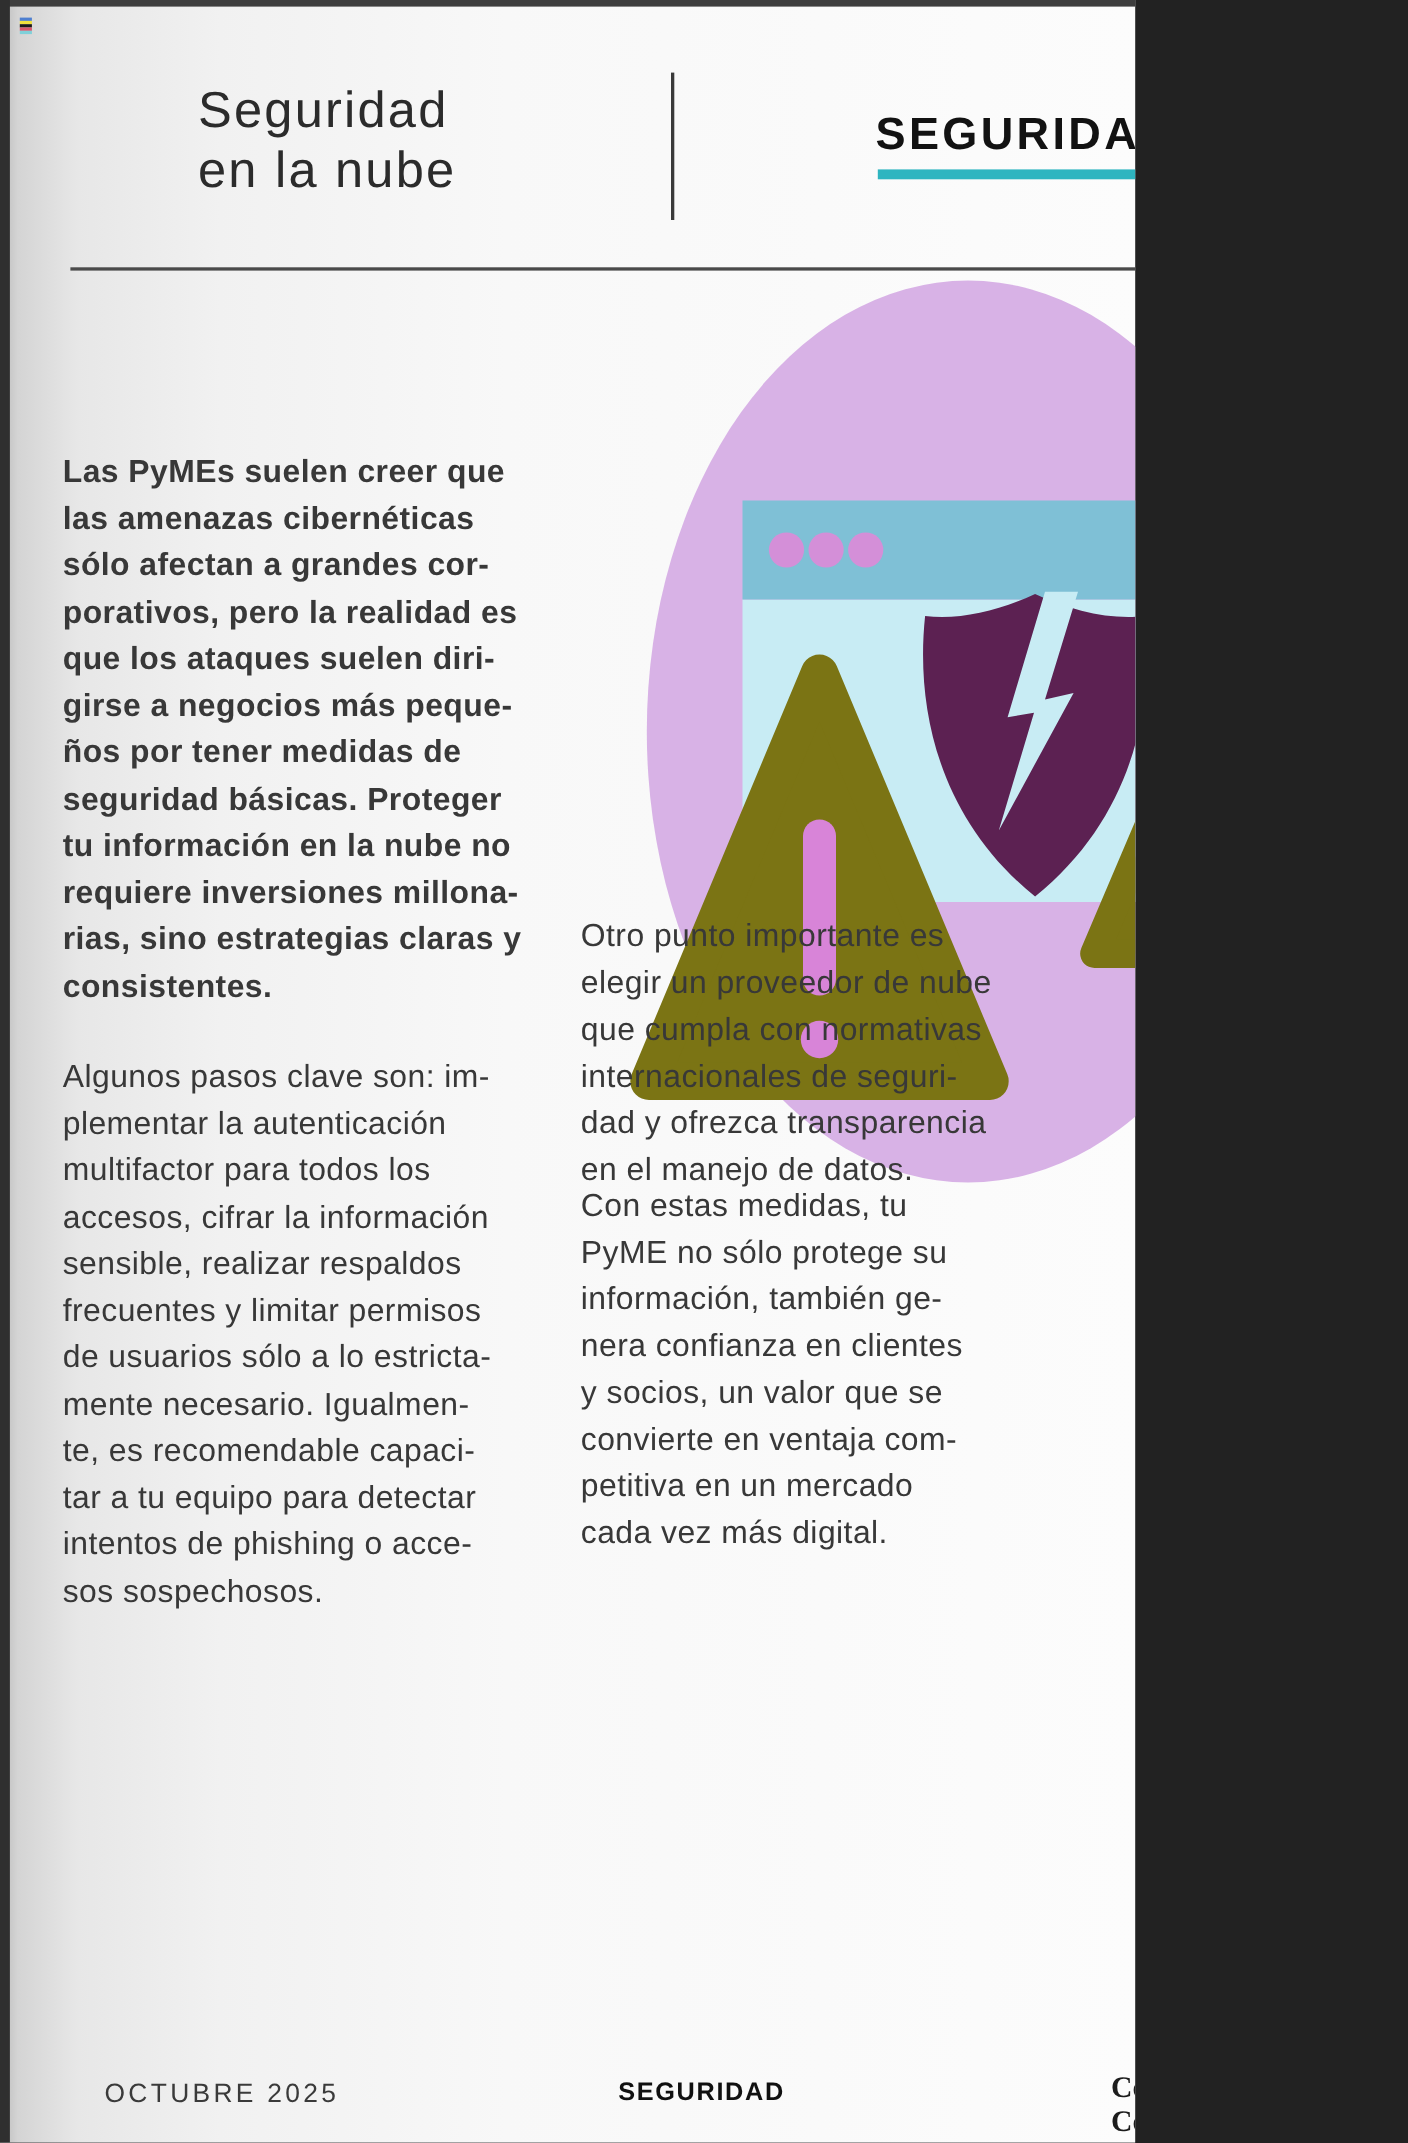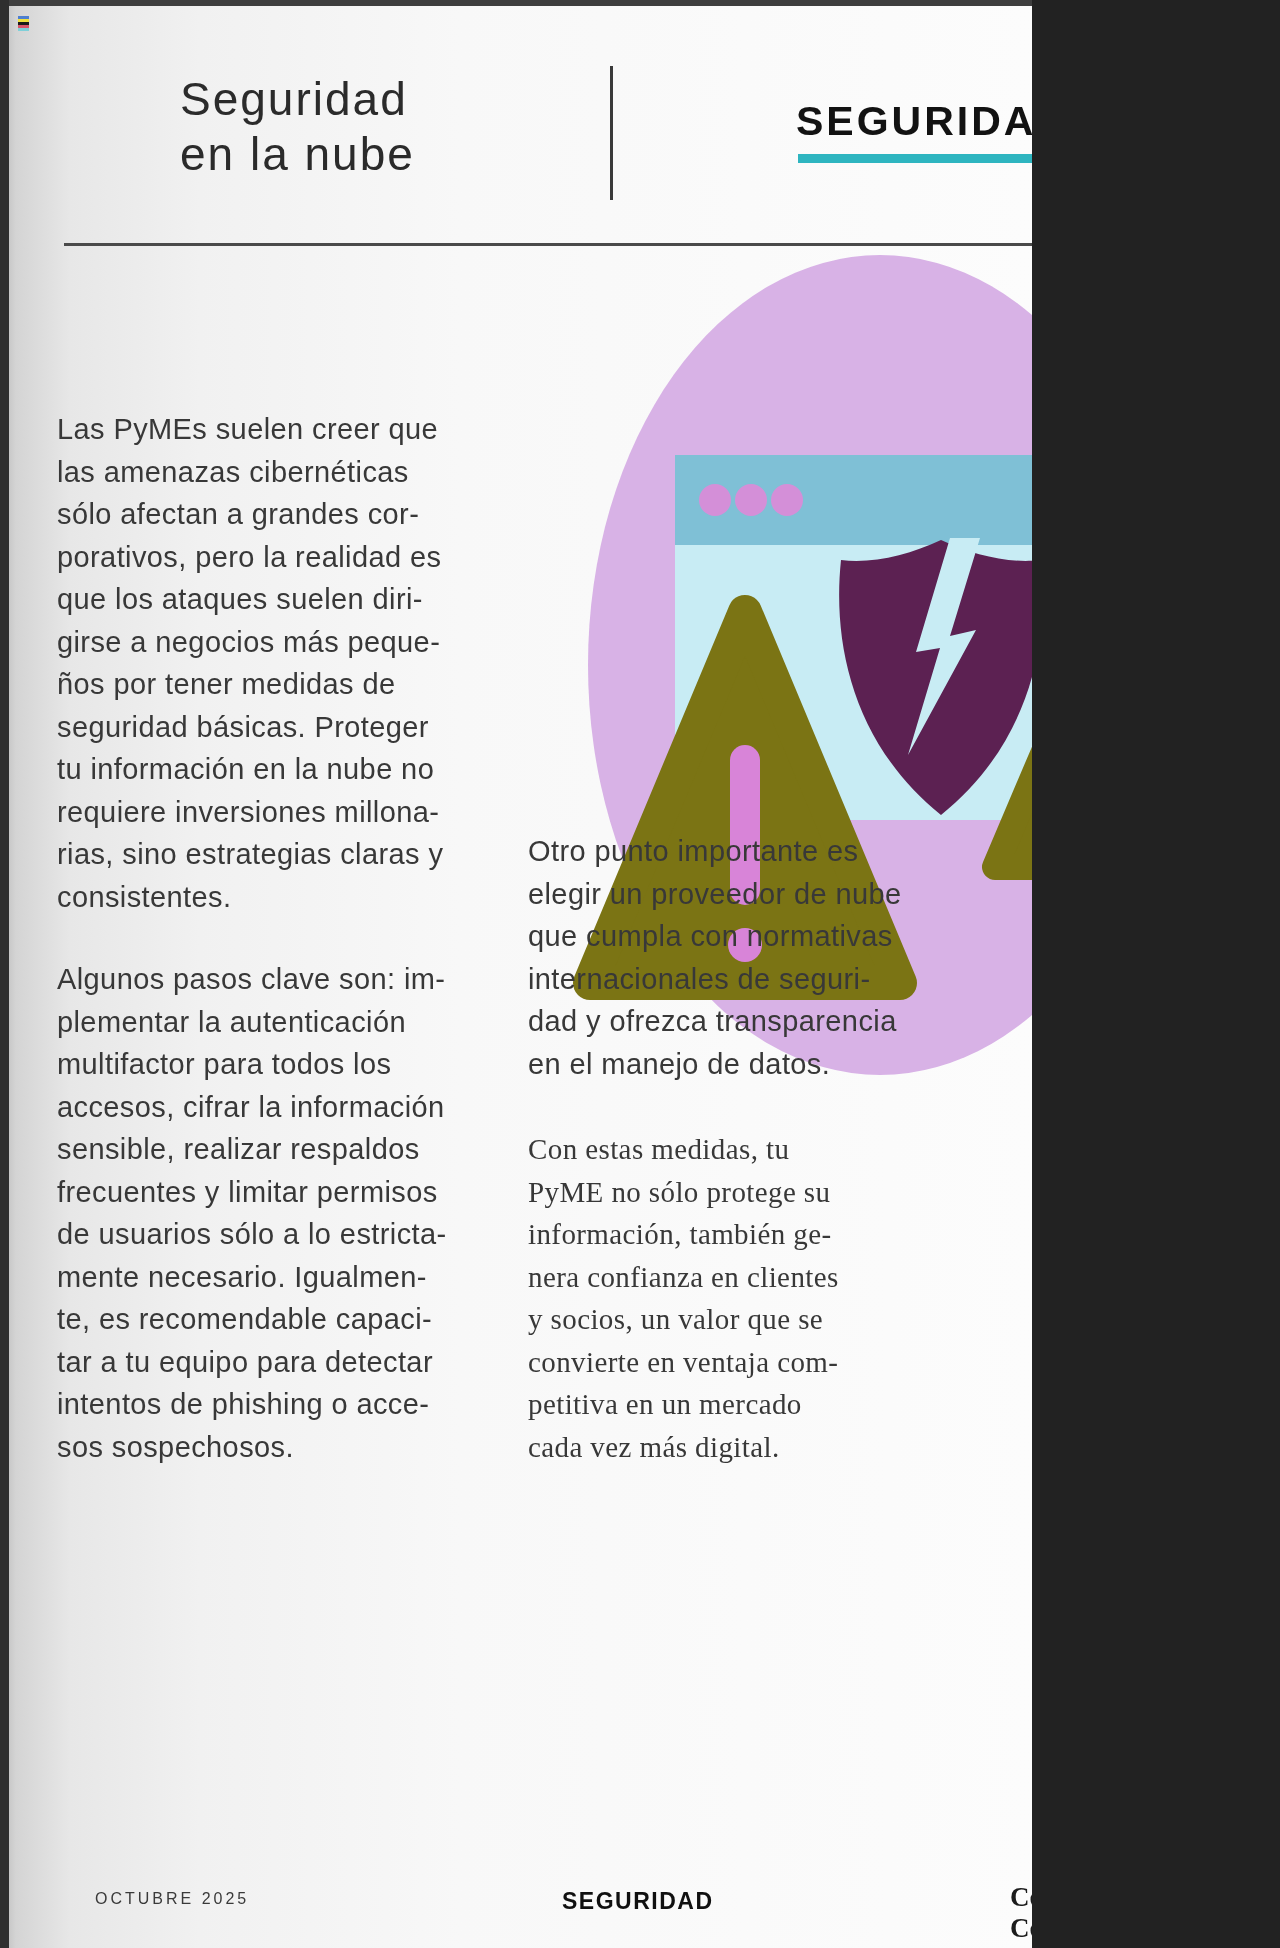--- a/index.html
+++ b/index.html
@@ -13,26 +13,26 @@
   .page-number{position:absolute;left:1196px;top:12px;width:60px;font-size:27px;font-weight:700;color:#1f1f1f;}
   .article-title{position:absolute;left:180px;top:72px;font-size:46px;line-height:55px;font-weight:300;
                  color:#2b2b2b;letter-spacing:2px;white-space:pre-line;}
   .title-divider{position:absolute;left:610px;top:66px;width:3px;height:134px;background:#3a3a3a;}
   .section-heading{position:absolute;left:796px;top:98px;width:300px;font-size:41px;font-weight:800;
                    letter-spacing:3px;color:#121212;}
   .section-underline{position:absolute;left:798px;top:154px;width:292px;height:9px;background:#2eb5c0;}
   .header-rule{position:absolute;left:64px;top:243px;width:1152px;height:3px;background:#4a4a4a;}
   .body-par{position:absolute;font-size:29px;line-height:42.5px;color:#383838;letter-spacing:0.4px;
             white-space:pre;font-weight:400;}
-  #lpar1{left:57px;top:408px;}
+  #lpar1{left:57px;top:408px;font-weight:bold;}
   #lpar2{left:57px;top:958px;}
   #rpar1{left:528px;top:830px;}
-  #rpar2{left:528px;top:1128px;font-family:Liberation Serif, serif;}
+  #rpar2{left:528px;top:1075px;}
   .illustration{position:absolute;left:540px;top:250px;width:740px;height:840px;}
-  .footer-date{position:absolute;left:95px;top:1890px;font-size:16px;letter-spacing:3px;color:#3a3a3a;font-weight:500;}
+  .footer-date{position:absolute;left:95px;top:1890px;font-size:24px;letter-spacing:3px;color:#3a3a3a;font-weight:500;}
   .footer-section{position:absolute;left:562px;top:1888px;font-size:23px;font-weight:800;letter-spacing:1.5px;color:#101010;}
   .footer-magazine{position:absolute;left:1010px;top:1882px;font-size:27px;font-weight:600;
                    color:#1c1c1c;font-family:"Liberation Serif","DejaVu Serif",serif;word-spacing:6px;}
 </style>
 </head>
 <body>
 
 <div class="page">
   <div class="top-edge"></div>
   <div class="left-edge"></div>

